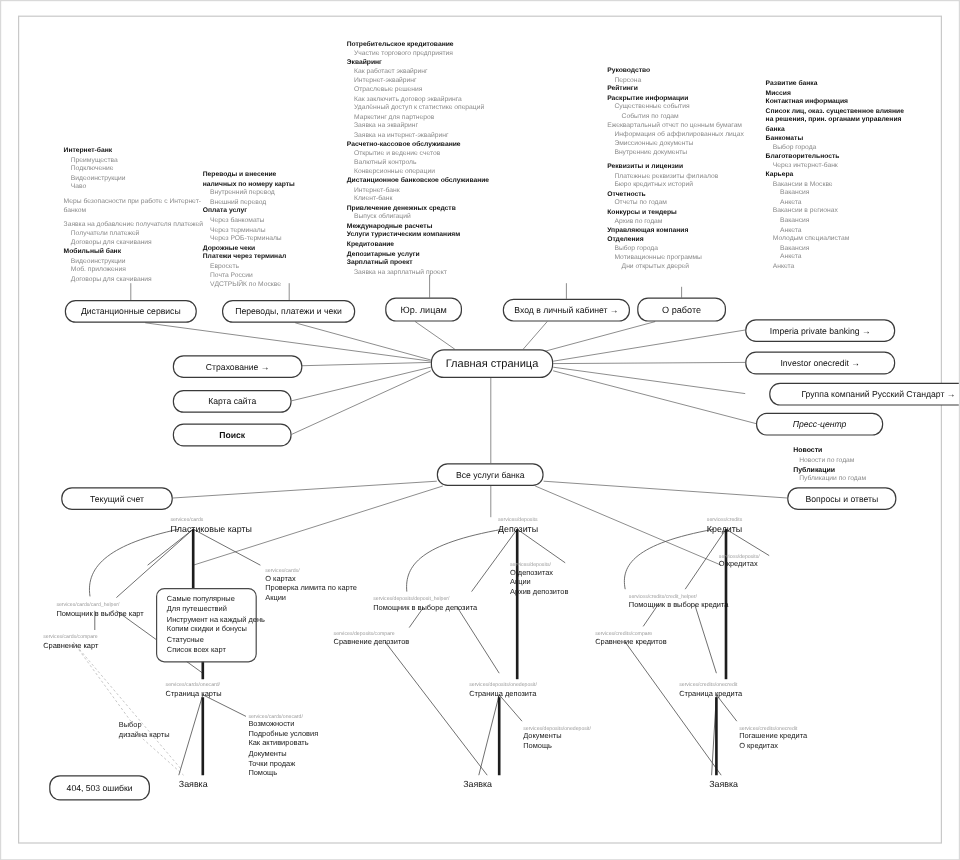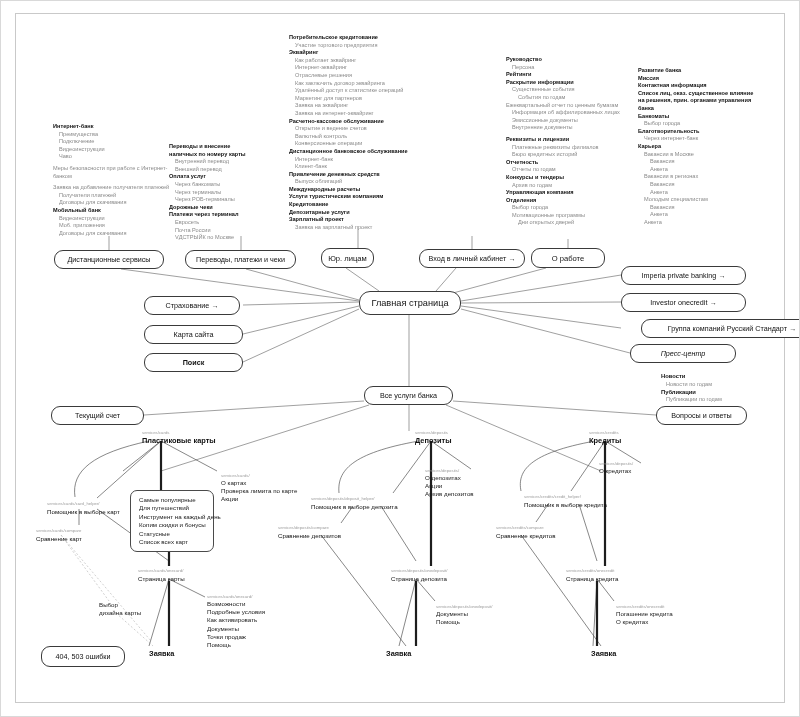--- a/index.html
+++ b/index.html
@@ -25,21 +25,21 @@
   .node{
     position:absolute;border:1.1px solid #3a3a3a;border-radius:9px;background:#fff;
     display:flex;align-items:center;justify-content:center;
     font-size:7.2px;color:#111;white-space:nowrap;box-sizing:border-box;
   }
   .node.big{font-size:9.2px;border-radius:11px;}
   .node.mid{font-size:7.6px;}
 
   .lbl{position:absolute;white-space:nowrap;}
   .lbl .url{font-size:4.3px;color:#9b9b9b;line-height:6px;}
-  .lbl .ttl{font-size:7.4px;font-weight:bold;color:#111;line-height:9px;}
+  .lbl .ttl{font-size:7.4px;font-weight:normal;color:#111;line-height:9px;}
   .lbl .ttl.nb{font-weight:normal;font-size:6.2px;}
   .lbl .itm{font-size:6.2px;color:#1a1a1a;line-height:8.2px;}
 
   .listbox{
     position:absolute;border:1px solid #4a4a4a;border-radius:7px;background:#fff;
     padding:5px 8px;box-sizing:border-box;
   }
   .listbox .itm{font-size:6.2px;color:#1a1a1a;line-height:8.4px;white-space:nowrap;}
   .newsblk{position:absolute;}
   .newsblk .h{font-size:5.8px;font-weight:bold;color:#111;line-height:7.8px;}
@@ -228,25 +228,25 @@
       <div class="s i2">Анкета</div>
       <div class="s i1">Молодым специалистам</div>
       <div class="s i2">Вакансия</div>
       <div class="s i2">Анкета</div>
       <div class="s i1">Анкета</div>
     </div>
 
   <div id="nodes">
       <div class="node " style="left: 53px; top: 249px; width: 110px; height: 19px;">Дистанционные сервисы</div>
       <div class="node " style="left: 184px; top: 249px; width: 111px; height: 19px;">Переводы, платежи и чеки</div>
-      <div class="node mid" style="left: 320px; top: 247px; width: 53px; height: 20px;">Юр. лицам</div>
+      <div class="node mid" style="left: 320px; top: 247px; width: 64px; height: 20px;">Юр. лицам</div>
       <div class="node " style="left: 418px; top: 248px; width: 106px; height: 19px;">Вход в личный кабинет →</div>
       <div class="node mid" style="left: 530px; top: 247px; width: 74px; height: 20px;">О работе</div>
       <div class="node big" style="left: 358px; top: 290px; width: 102px; height: 24px;">Главная страница</div>
-      <div class="node " style="left: 143px; top: 295px; width: 96px; height: 19px;">Страхование →</div>
+      <div class="node " style="left: 143px; top: 295px; width: 108px; height: 19px;">Страхование →</div>
       <div class="node " style="left: 143px; top: 324px; width: 99px; height: 19px;">Карта сайта</div>
       <div class="node " style="left: 143px; top: 352px; width: 99px; height: 19px; font-weight: bold;">Поиск</div>
       <div class="node " style="left: 620px; top: 265px; width: 125px; height: 19px;">Imperia private banking →</div>
       <div class="node " style="left: 620px; top: 292px; width: 125px; height: 19px;">Investor onecredit →</div>
       <div class="node " style="left: 620px; top: 318px; width: 182px; height: 19px; margin-left: 20px;">Группа компаний Русский Стандарт →</div>
       <div class="node " style="left: 629px; top: 343px; width: 106px; height: 19px; font-style: italic;">Пресс-центр</div>
       <div class="node " style="left: 363px; top: 385px; width: 89px; height: 19px;">Все услуги банка</div>
       <div class="node " style="left: 50px; top: 405px; width: 93px; height: 19px;">Текущий счет</div>
       <div class="node " style="left: 655px; top: 405px; width: 91px; height: 19px; text-align: center;">Вопросы и ответы</div>
     </div>

